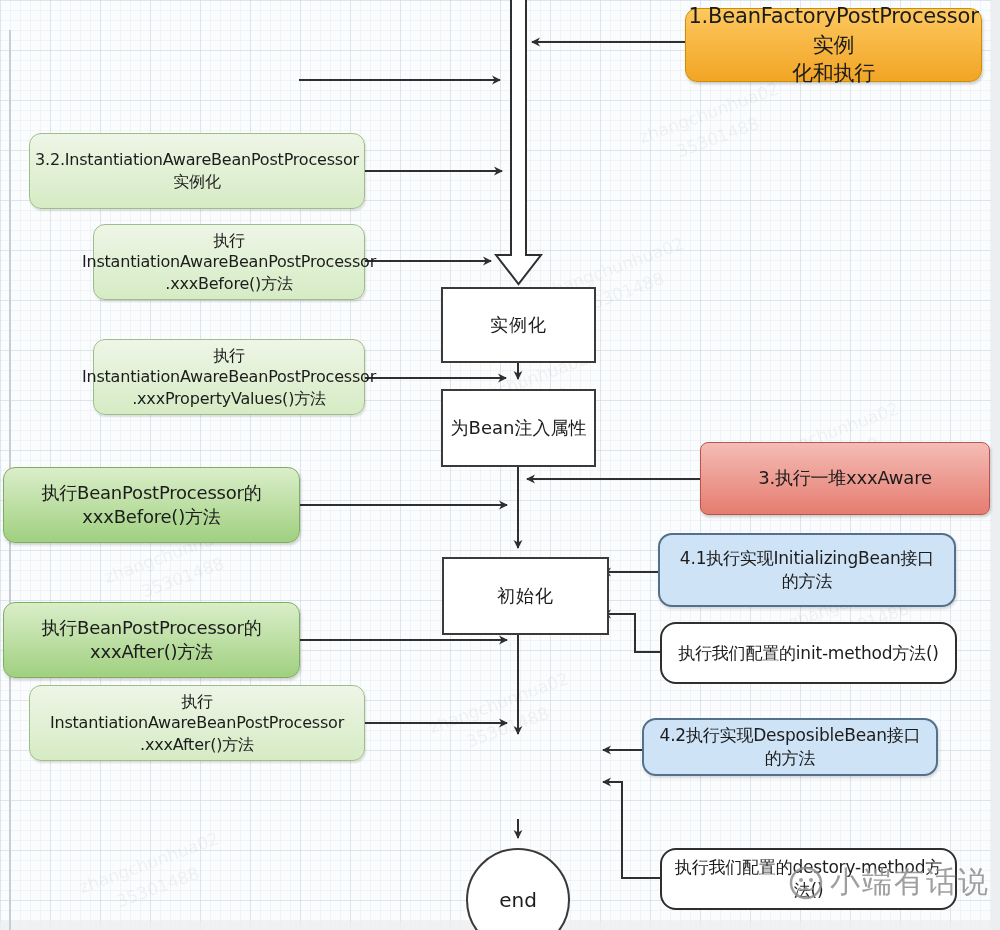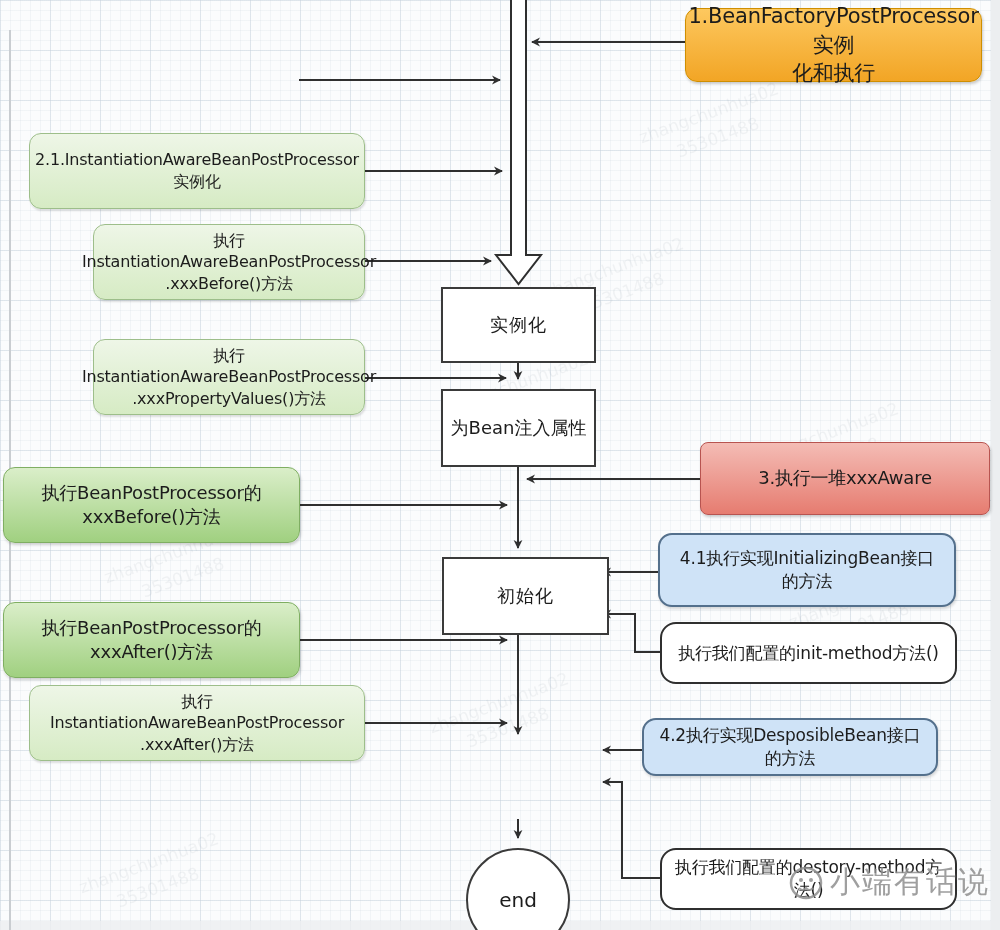--- a/index.html
+++ b/index.html
@@ -101,21 +101,21 @@
 化和执行</div>
   <div class="node red" style="left:700px;top:442px;width:290px;height:73px;">3.执行一堆xxxAware</div>
   <div class="node blue" style="left:658px;top:533px;width:298px;height:74px;">4.1执行实现InitializingBean接口
 的方法</div>
   <div class="node wround" style="left:660px;top:622px;width:297px;height:62px;">执行我们配置的init-method方法()</div>
   <div class="node blue" style="left:642px;top:718px;width:296px;height:58px;text-align:center;">4.2执行实现DesposibleBean接口
 的方法</div>
   <div class="node wround" style="left:660px;top:848px;width:297px;height:62px;">执行我们配置的destory-method方
 法()</div>
 
-  <div class="node g-light" style="left:29px;top:133px;width:336px;height:76px;">2.1.InstantiationAwareBeanPostProcessor
+  <div class="node g-light" style="left:29px;top:133px;width:336px;height:76px;">3.2.InstantiationAwareBeanPostProcessor
 实例化</div>
   <div class="node g-light" style="left:93px;top:224px;width:272px;height:76px;">执行
 InstantiationAwareBeanPostProcessor
 .xxxBefore()方法</div>
   <div class="node g-light" style="left:93px;top:339px;width:272px;height:76px;">执行
 InstantiationAwareBeanPostProcessor
 .xxxPropertyValues()方法</div>
   <div class="node g-dark" style="left:3px;top:467px;width:297px;height:76px;font-size:18px;">执行BeanPostProcessor的
 xxxBefore()方法</div>
   <div class="node g-dark" style="left:3px;top:602px;width:297px;height:76px;font-size:18px;">执行BeanPostProcessor的

